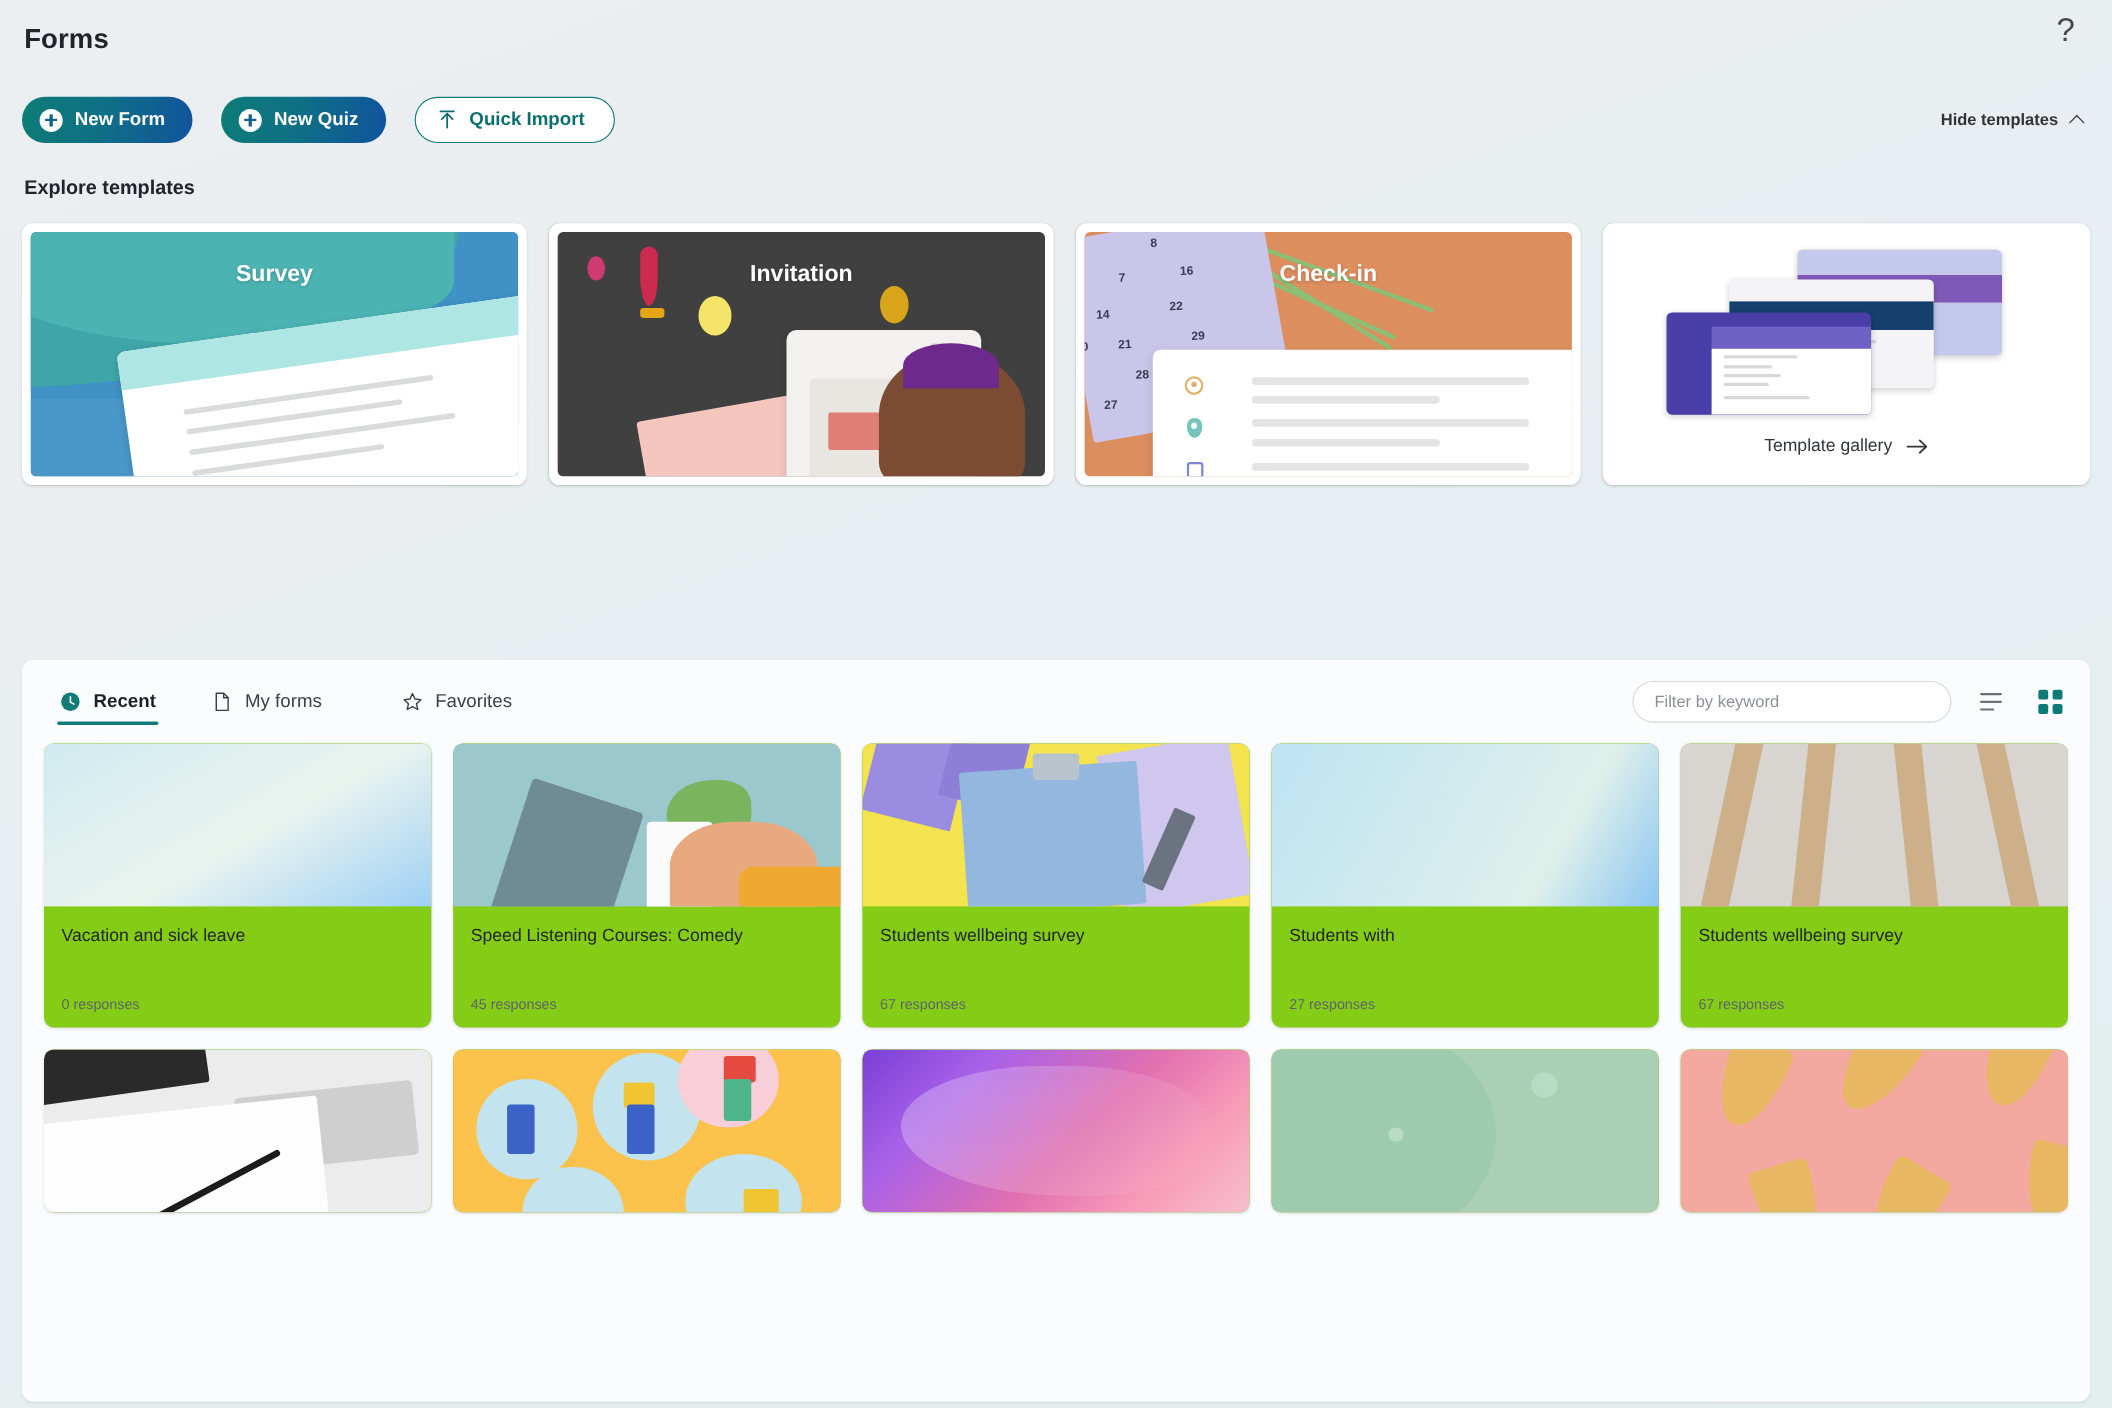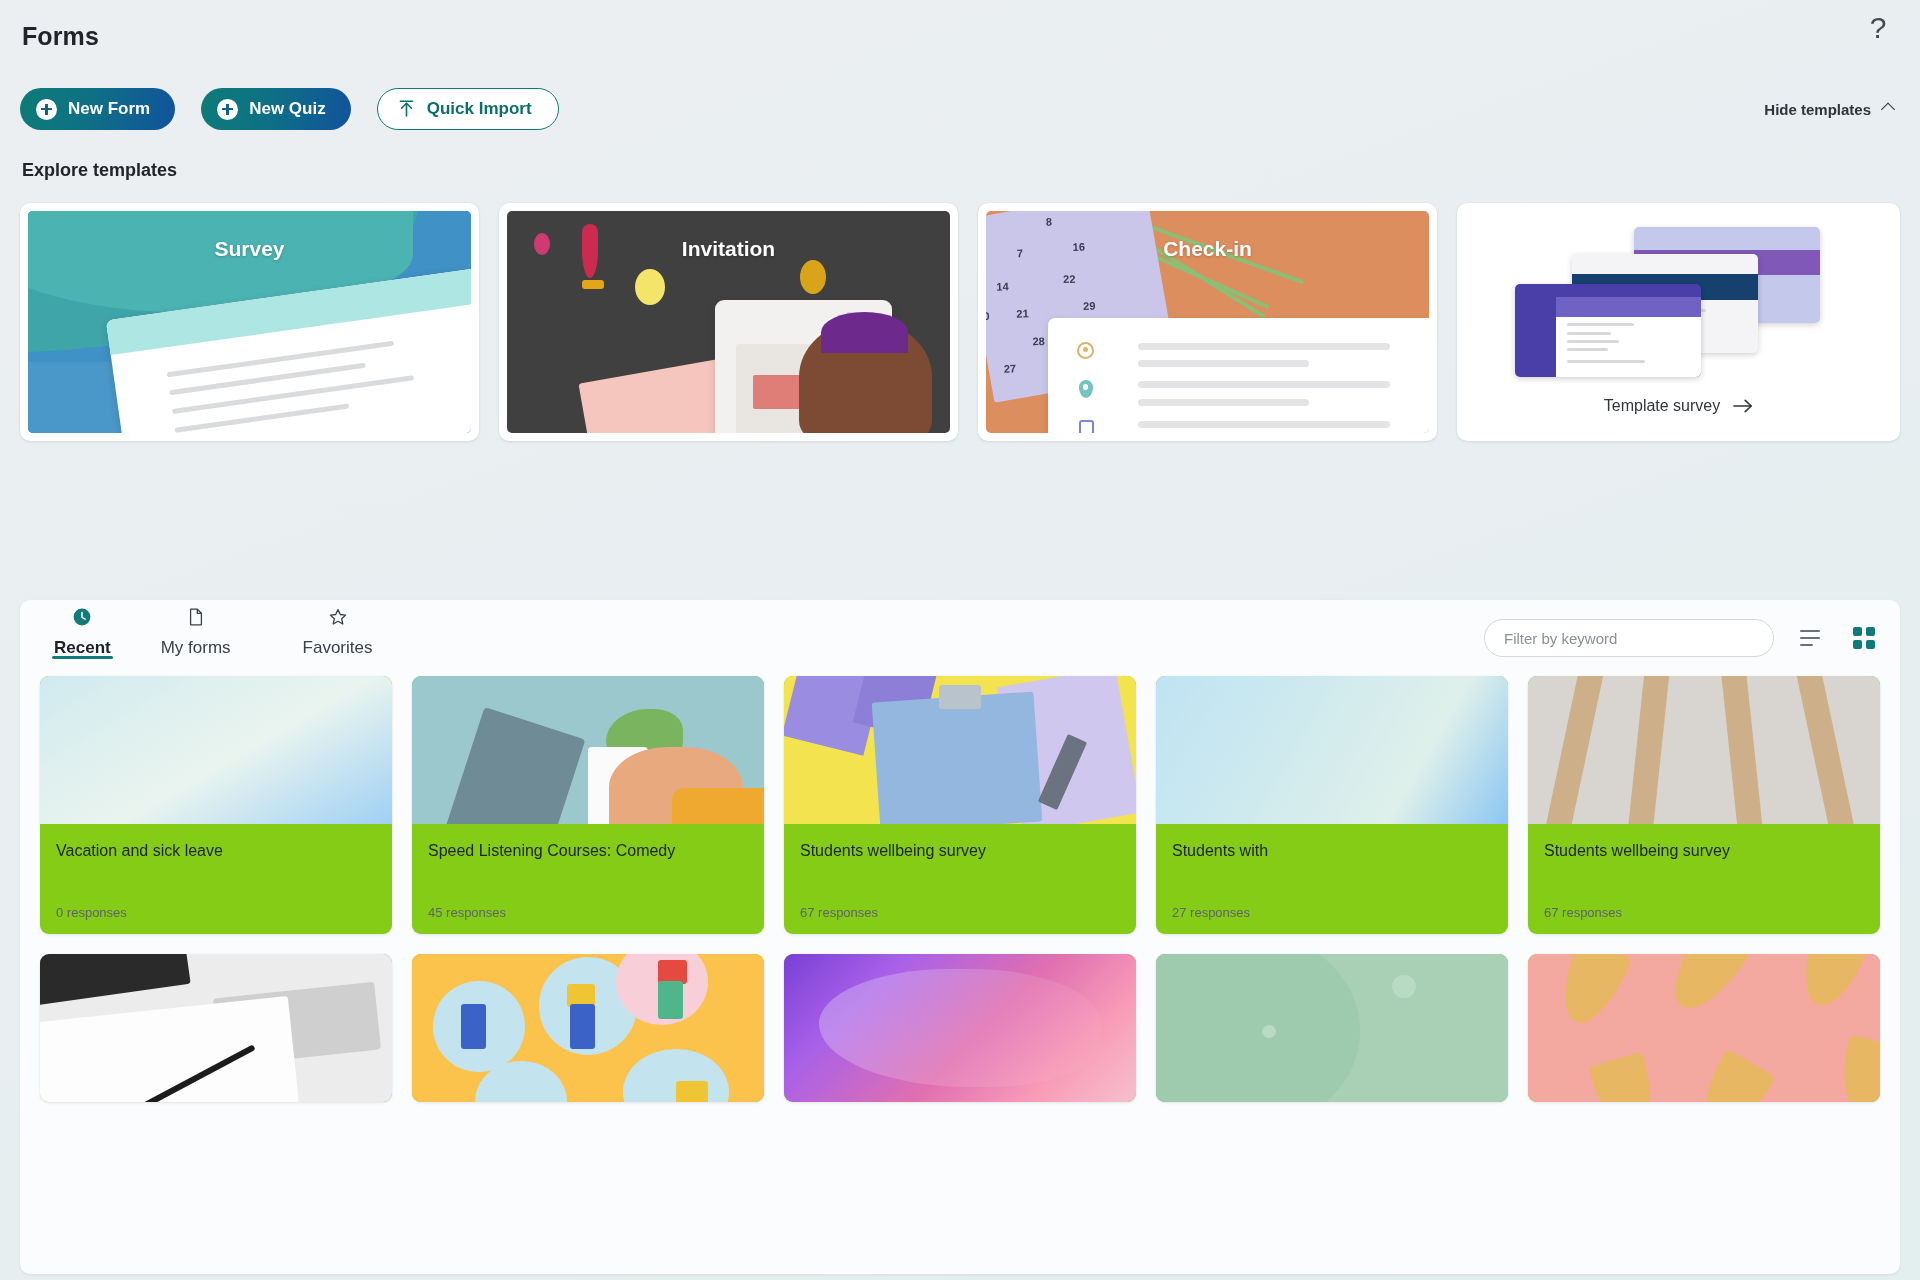--- a/index.html
+++ b/index.html
@@ -68,21 +68,21 @@
     border: 1.4px solid #0f7a78;
     color: #0b6f6d; font-size: 17px; font-weight: bold;
     cursor: pointer; margin-left: 26px; white-space: nowrap;
   }
   .upload-ico { width:17px; height:18px; flex:none; }
 
   .gap-26 { margin-left: 26px; }
 
   .hide-templates {
     position: absolute; right: 25px; top: 50%; transform: translateY(-50%);
-    display: flex; align-items: flex-start; gap: 11px;
+    display: flex; align-items: center; gap: 11px;
     font-size: 15px; font-weight: bold; color: #30343a; cursor: pointer;
   }
   .chev-up {
     width: 13px; height: 13px; position: relative; flex: none;
   }
   .chev-up::before {
     content:""; position:absolute; left:1px; top:4px;
     width:9px; height:9px;
     border-left:1.8px solid #30343a; border-top:1.8px solid #30343a;
     transform: rotate(45deg);
@@ -291,21 +291,21 @@
     overflow: hidden;
   }
   .tabs-row {
     display:flex; align-items:center;
     height: 76px; padding: 0 14px 0 20px;
     position: relative;
   }
   .tab {
     display:flex; align-items:center; gap:11px;
     padding: 0 14px; height: 62px; cursor:pointer;
-    font-size:17px; color:#3b4046; position:relative;flex-direction:column;
+    font-size:17px; color:#3b4046; position:relative;
   }
   .tab.active { font-weight: bold; color:#1d2125; }
   .tab.active::after {
     content:""; position:absolute; left:12px; right:12px; bottom:10px;
     height:3px; background:#107b79; border-radius:2px;
   }
   .tab .ti { width:20px; height:20px; flex:none; display:block; }
   .tab-gap { width: 22px; }
 
   .right-tools {
@@ -505,21 +505,21 @@
           <div style="position:absolute;left:22%;top:36%;right:0;bottom:0;background:#fff;">
             <i class="mline" style="left:8%;top:10%;width:46%;"></i>
             <i class="mline" style="left:8%;top:24%;width:30%;"></i>
             <i class="mline" style="left:8%;top:38%;width:36%;"></i>
             <i class="mline" style="left:8%;top:52%;width:28%;"></i>
             <i class="mline" style="left:8%;top:72%;width:54%;"></i>
           </div>
         </div>
       </div>
       <div class="gal-label">
-        <span>Template survey</span>
+        <span>Template gallery</span>
         <svg class="arrow-r" viewBox="0 0 20 14">
           <path d="M1 7H18" stroke="#31363b" stroke-width="1.6" stroke-linecap="round"></path>
           <path d="M12.2 1.4L18.2 7L12.2 12.6" stroke="#31363b" stroke-width="1.6" fill="none" stroke-linecap="round" stroke-linejoin="round"></path>
         </svg>
       </div>
     </div>
   </div>
 
   <div class="forms-panel">
 

